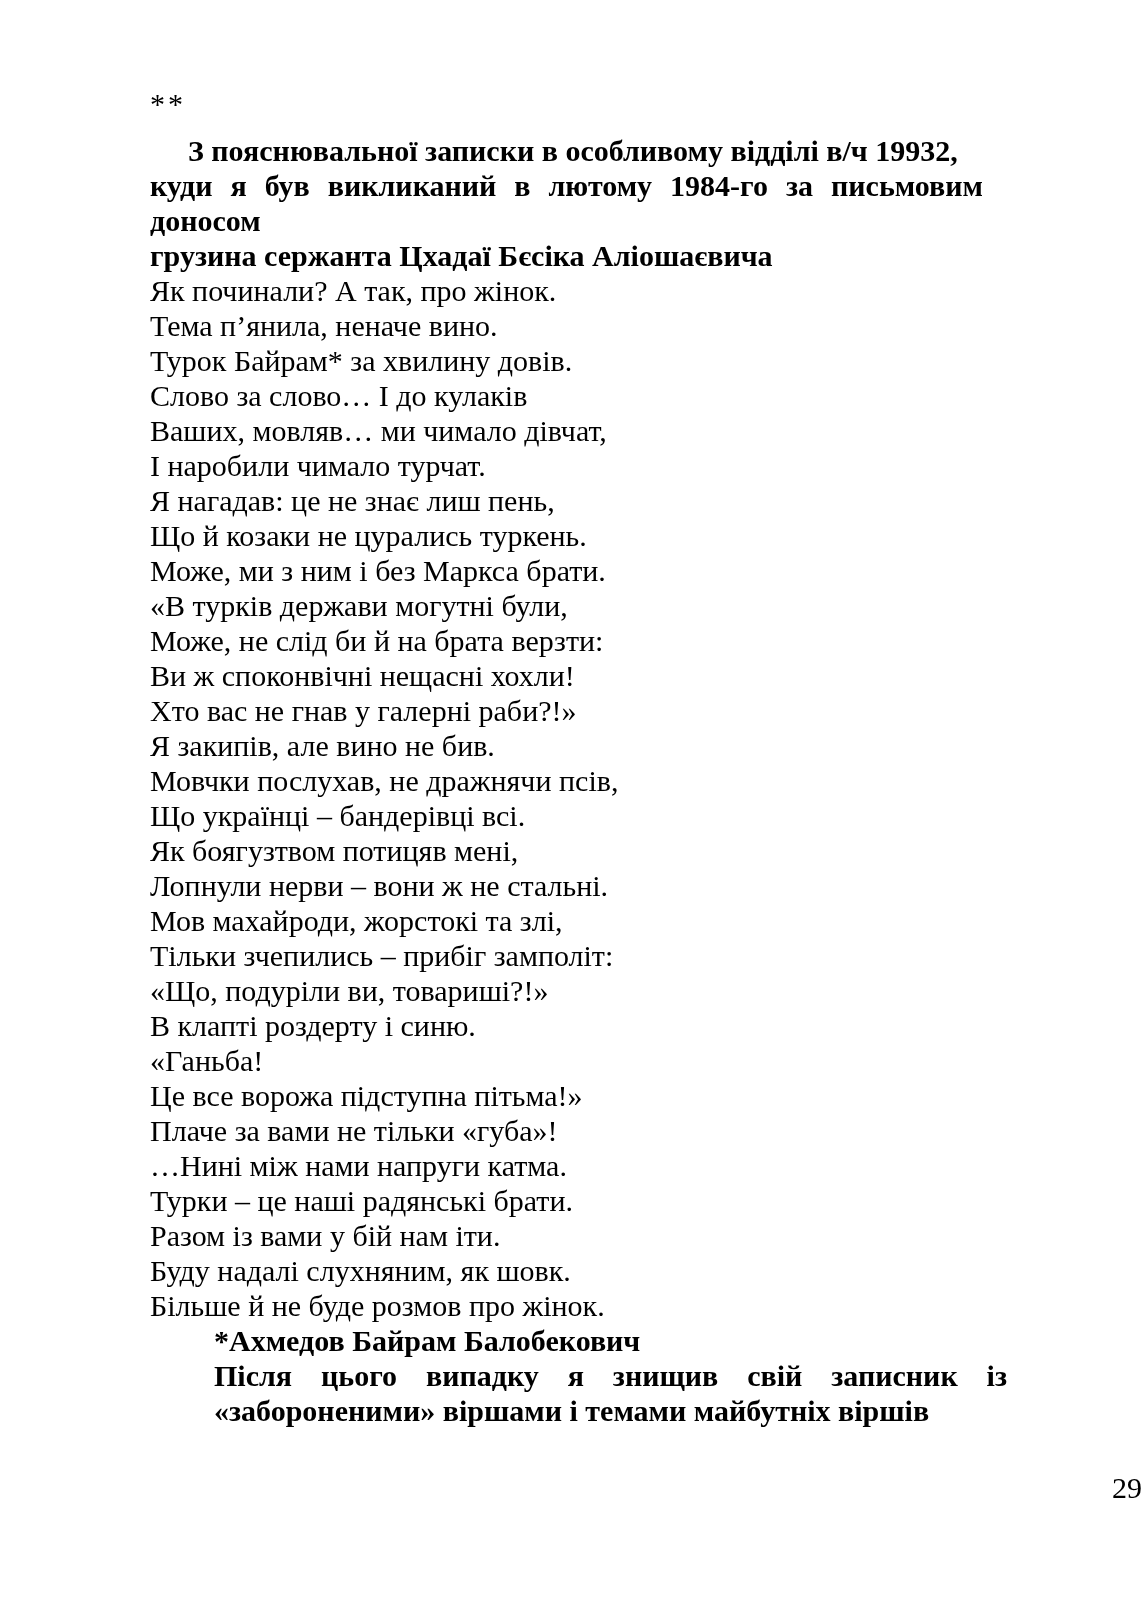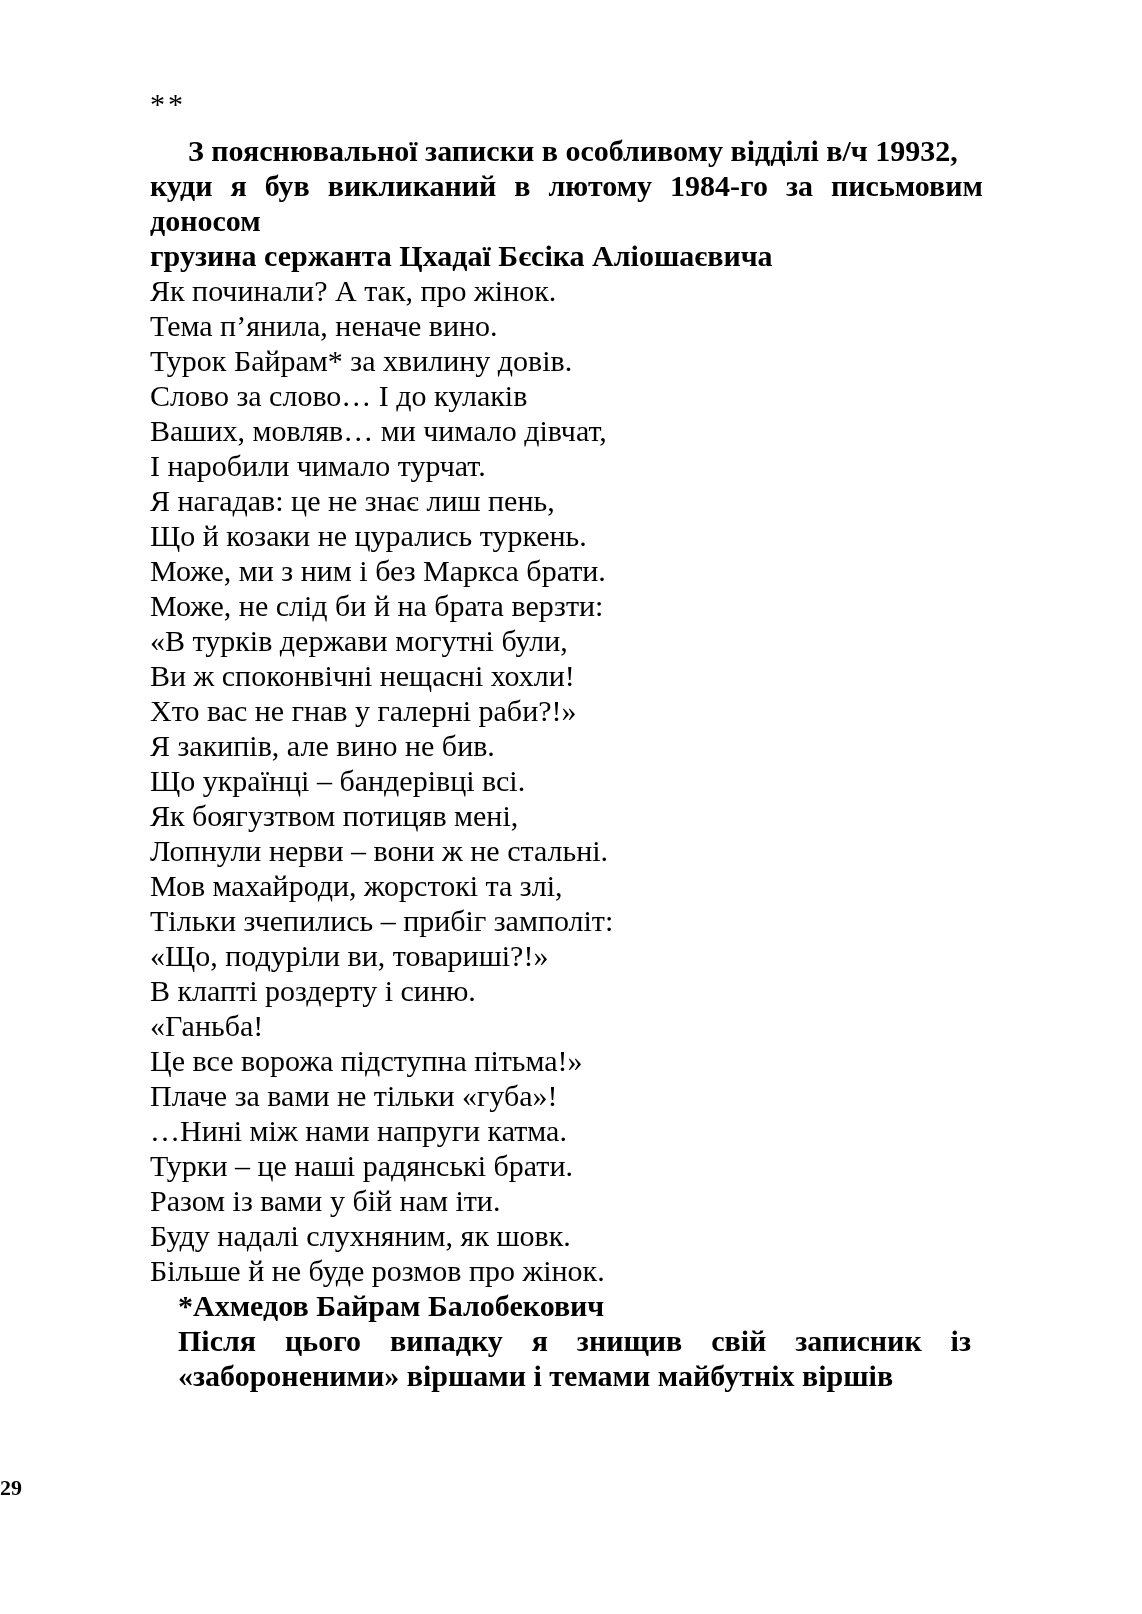--- a/index.html
+++ b/index.html
@@ -39,35 +39,34 @@
   }
   .preface .line.indent {
     text-indent: 38px;
   }
   .line.justify {
     white-space: normal;
     text-align: justify;
     text-align-last: justify;
   }
   .footnote {
-    margin-left: 28px;
+    margin-left: 64px;
     width: 793px;
   }
   .footnote .line {
     white-space: normal;
   }
   .page-number {
     position: absolute;
     top: 1470px;
     left: 0;
     width: 100%;
-    text-align: left;
-    font-size: 22px;
+    text-align: right;
+    font-size: 30px;
     line-height: 35px;
-    font-weight: bold;
   }
 </style>
 </head>
 <body>
 
 <div class="page">
   <div class="content">
     <div class="section-marker">**</div>
 
     <div class="preface">
@@ -79,25 +78,26 @@
     <div class="poem">
         <div class="line">Як починали? А так, про жінок.</div>
         <div class="line">Тема п’янила, неначе вино.</div>
         <div class="line">Турок Байрам* за хвилину довів.</div>
         <div class="line">Слово за слово… І до кулаків</div>
         <div class="line">Ваших, мовляв… ми чимало дівчат,</div>
         <div class="line">І наробили чимало турчат.</div>
         <div class="line">Я нагадав: це не знає лиш пень,</div>
         <div class="line">Що й козаки не цурались туркень.</div>
         <div class="line">Може, ми з ним і без Маркса брати.</div>
+        <div class="line">«В турків держави могутні були,</div>
         <div class="line">Може, не слід би й на брата верзти:</div>
-        <div class="line">«В турків держави могутні були,</div>
         <div class="line">Ви ж споконвічні нещасні хохли!</div>
         <div class="line">Хто вас не гнав у галерні раби?!»</div>
         <div class="line">Я закипів, але вино не бив.</div>
+        <div class="line">Мовчки послухав, не дражнячи псів,</div>
         <div class="line">Що українці – бандерівці всі.</div>
         <div class="line">Як боягузтвом потицяв мені,</div>
         <div class="line">Лопнули нерви – вони ж не стальні.</div>
         <div class="line">Мов махайроди, жорстокі та злі,</div>
         <div class="line">Тільки зчепились – прибіг замполіт:</div>
         <div class="line">«Що, подуріли ви, товариші?!»</div>
         <div class="line">В клапті роздерту і синю.</div>
         <div class="line">«Ганьба!</div>
         <div class="line">Це все ворожа підступна пітьма!»</div>
         <div class="line">Плаче за вами не тільки «губа»!</div>

